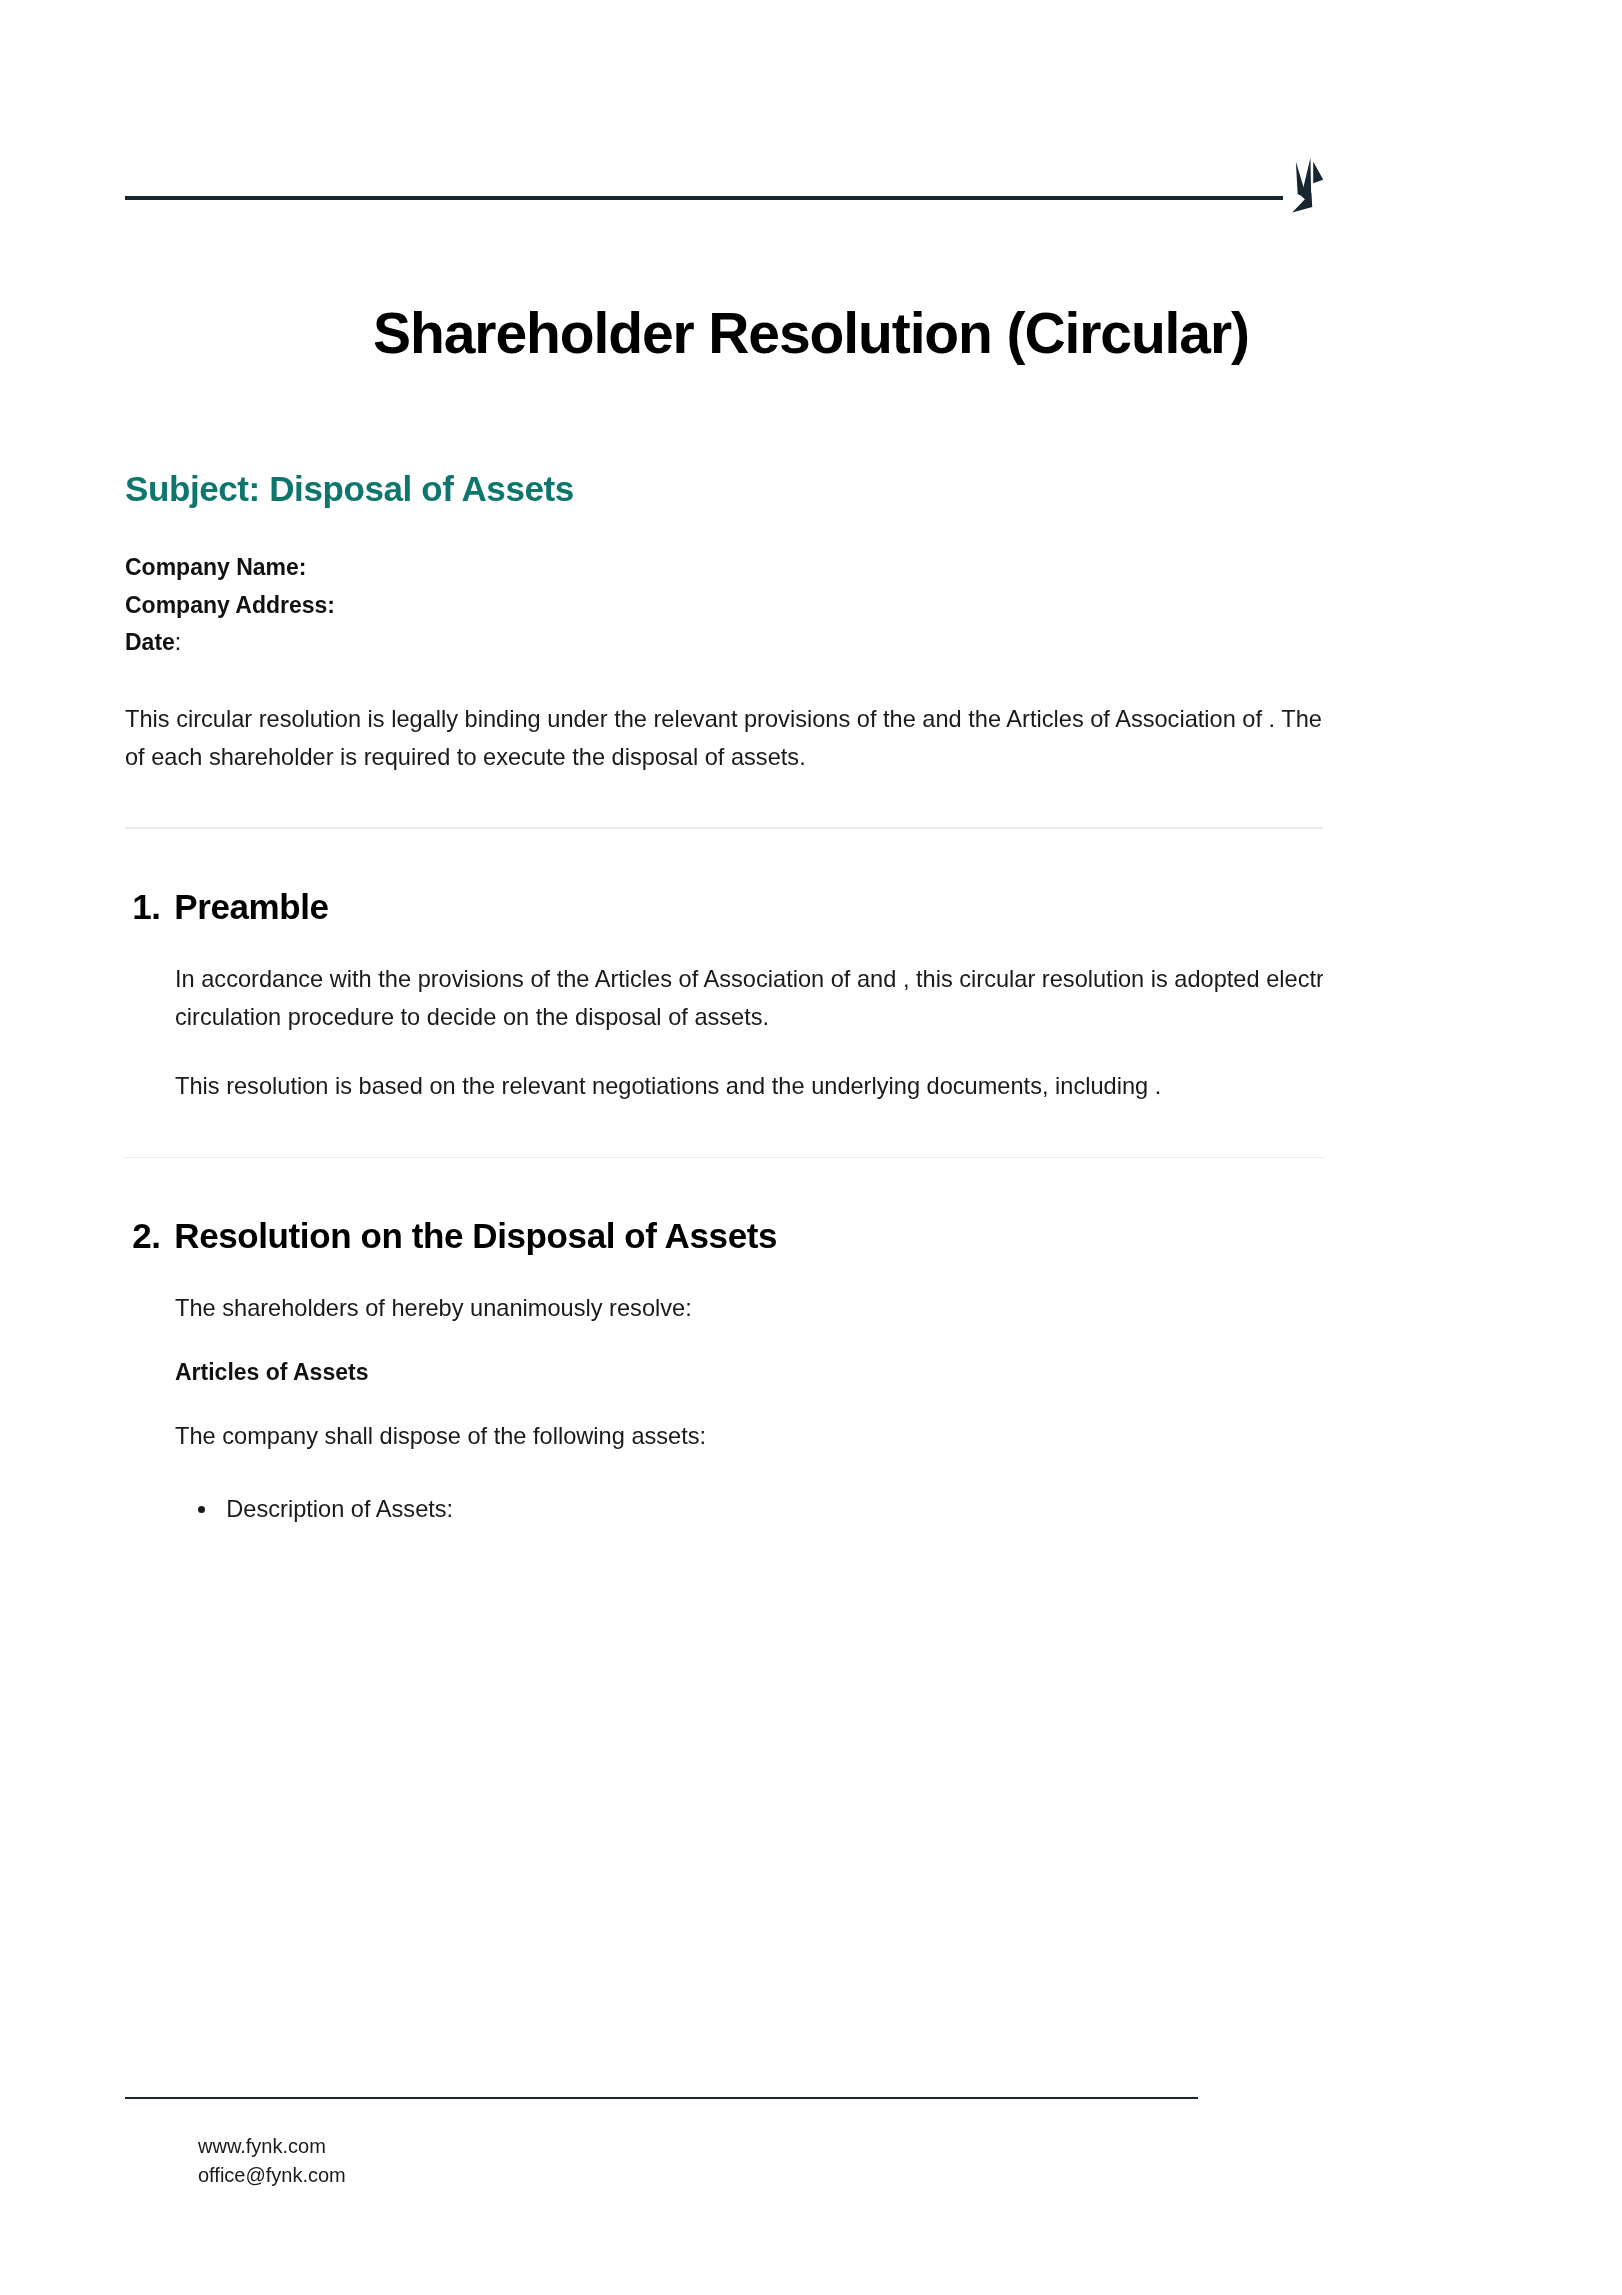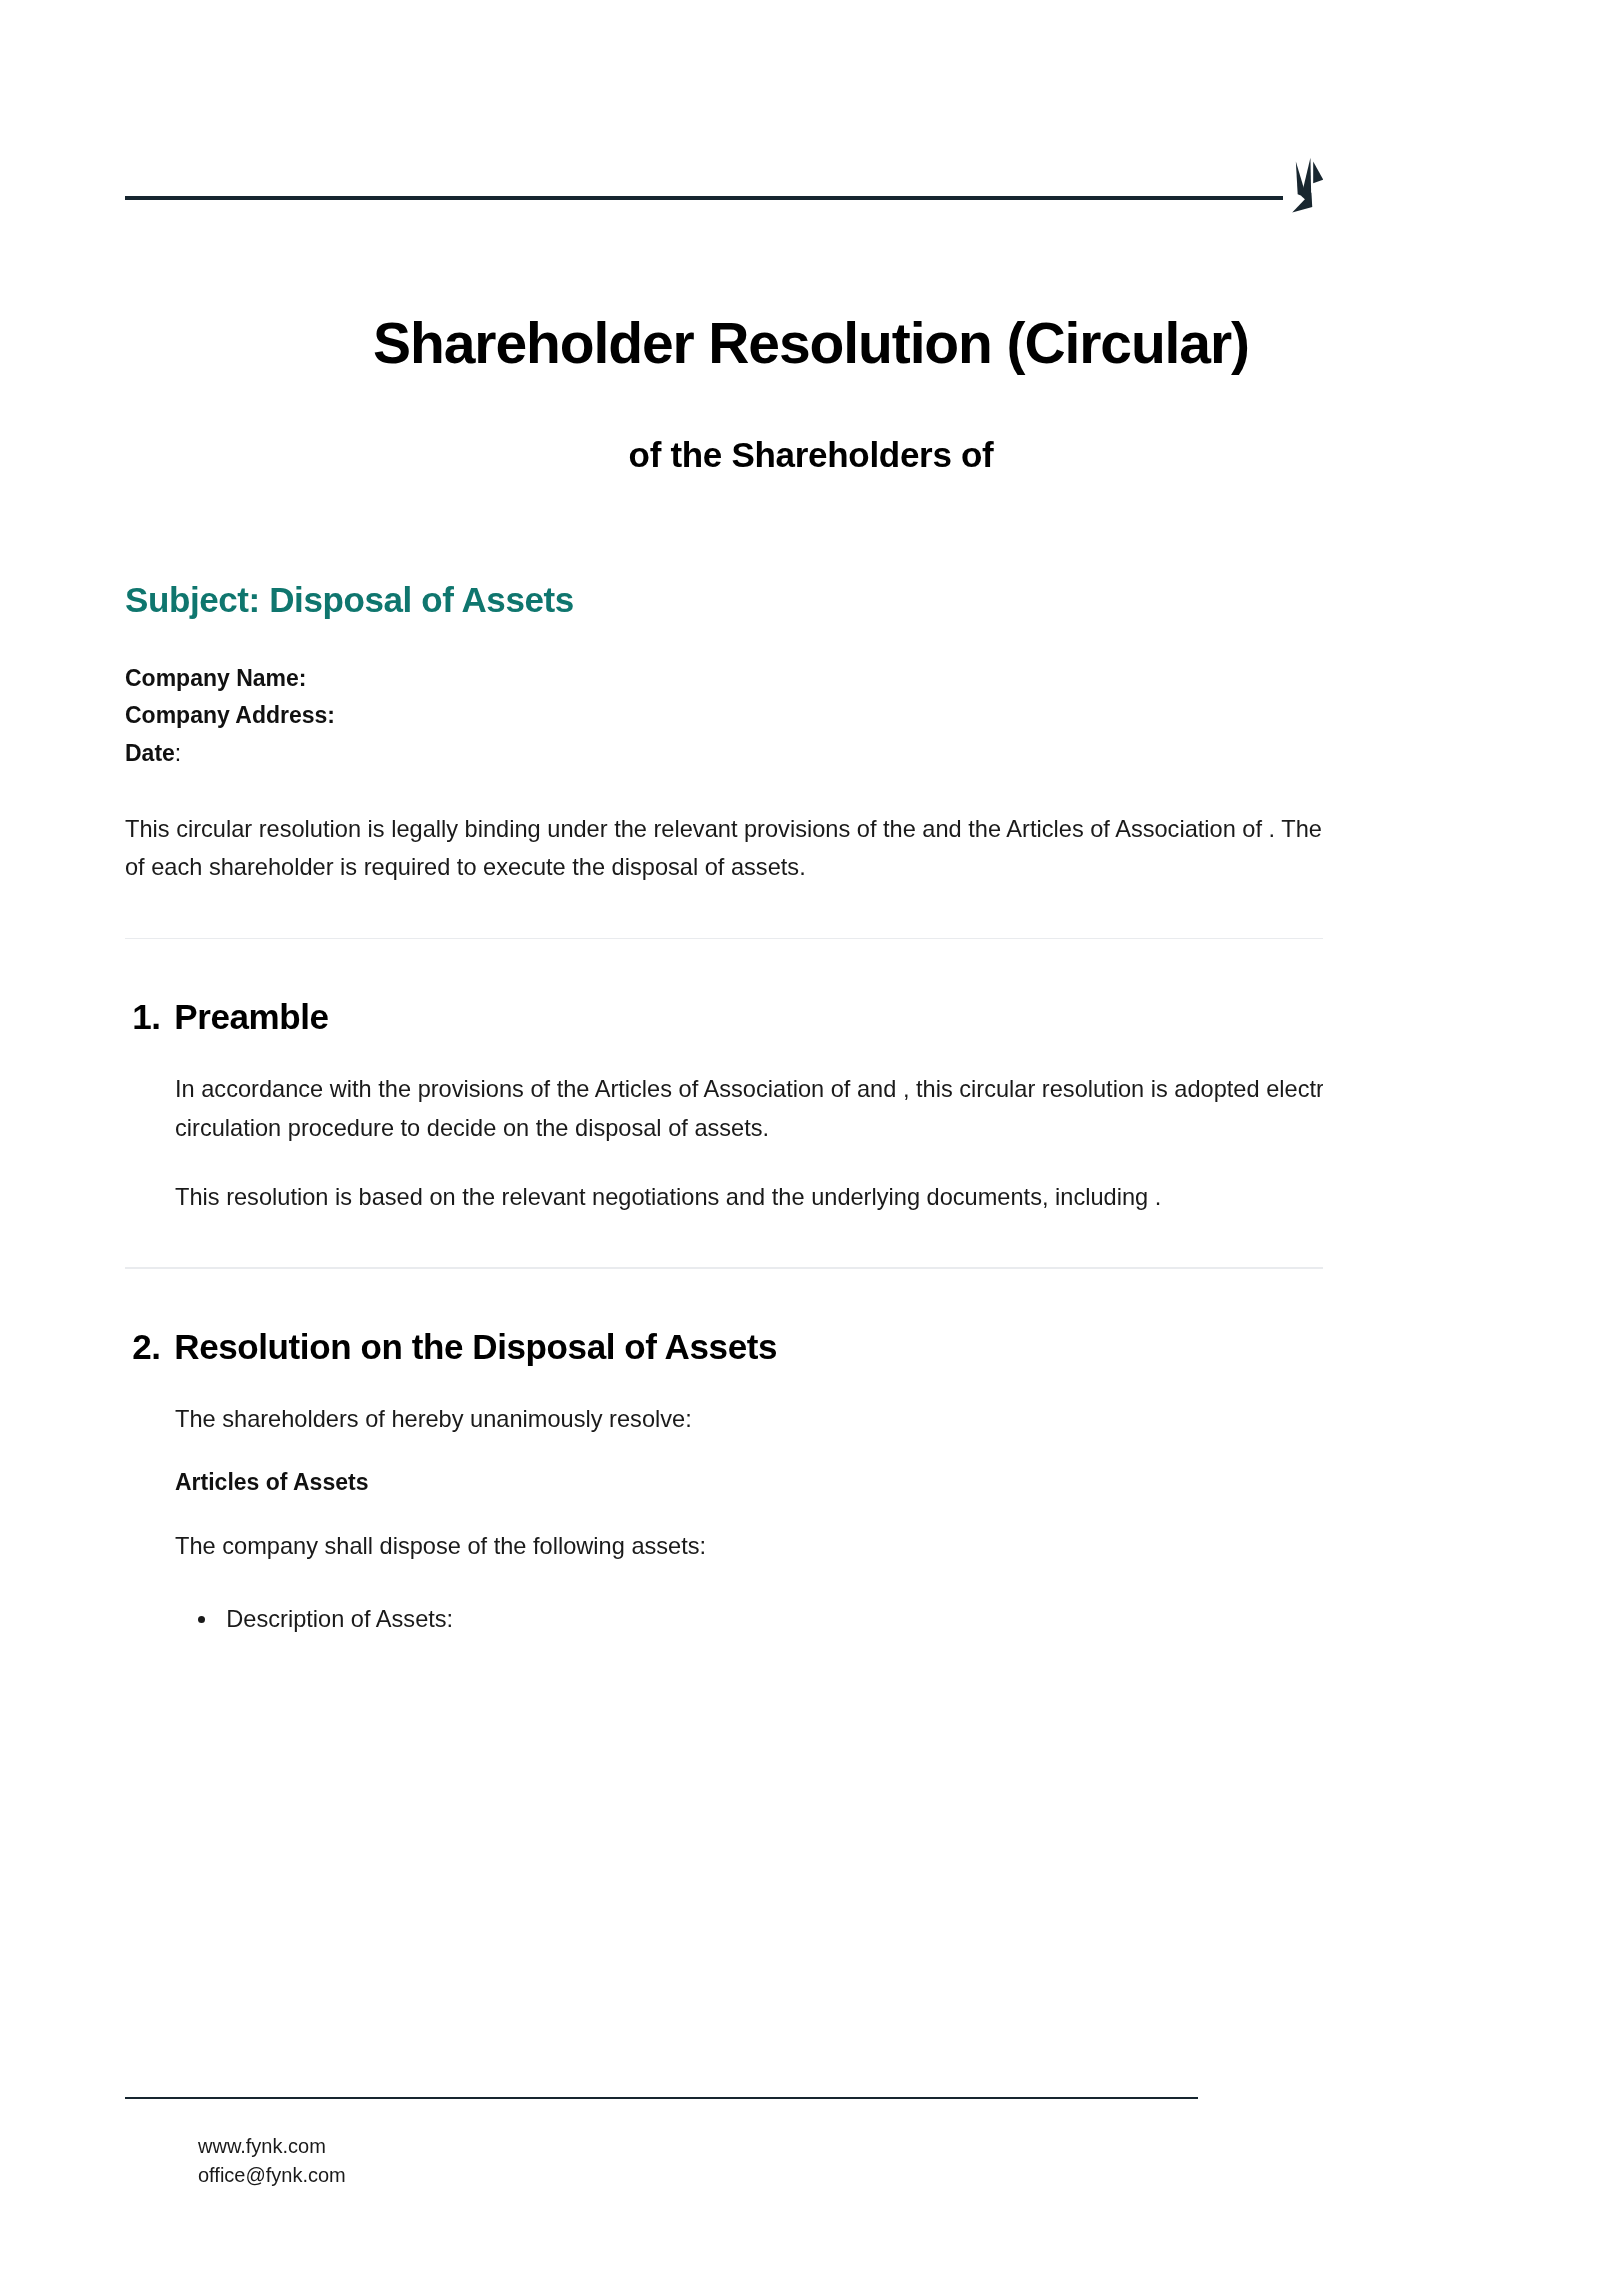--- a/index.html
+++ b/index.html
@@ -69,21 +69,21 @@
     top: 300px;
     left: 125px;
     width: 1372px;
   }
 
   .doc-title {
     font-size: 57px;
     font-weight: 700;
     text-align: center;
     letter-spacing: -1.1px;
-    margin: 10px;
+    margin: 0;
     line-height: 1.18;
     color: #000000;
   }
 
   .doc-subtitle {
     font-size: 35px;
     font-weight: 700;
     text-align: center;
     margin: 55px 0 0 0;
     letter-spacing: -0.3px;
@@ -224,21 +224,20 @@
         <polygon points="10,62 31,40 32,56" fill="#18262f"></polygon>
       </svg>
       <span class="brand-word">fynk</span>
     </div>
   </div>
 
   <div class="content">
 
     <h1 class="doc-title">Shareholder Resolution (Circular)</h1>
 
-    <h2 class="doc-subtitle">of the Shareholders of</h2>
 
     <h3 class="subject-heading">Subject: Disposal of Assets</h3>
 
     <div class="meta-block">
       <div class="meta-line">Company Name:</div>
       <div class="meta-line">Company Address:</div>
       <div class="meta-line"><span>Date</span><span class="plain">:</span></div>
     </div>
 
     <p class="intro-paragraph">This circular resolution is legally binding under the relevant provisions of the and the Articles of Association of . The consent of each shareholder is required to execute the disposal of assets.</p>

